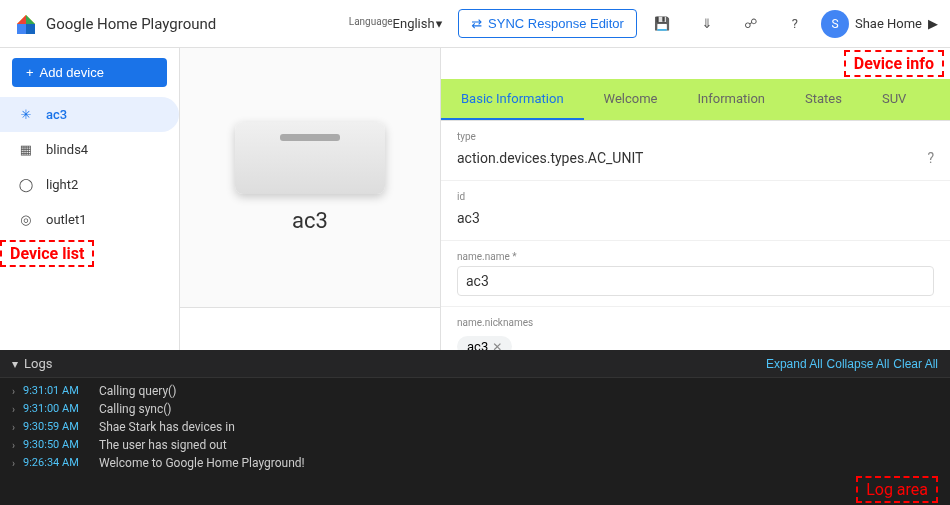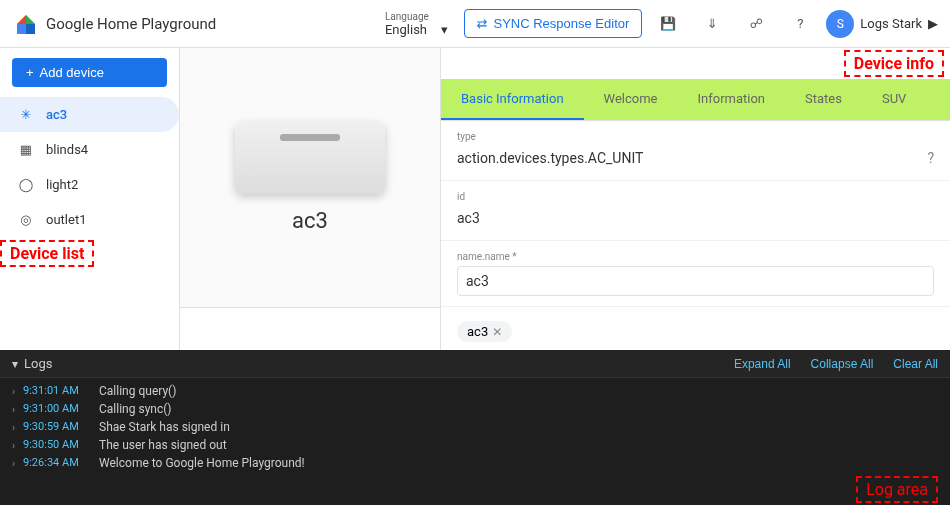--- a/index.html
+++ b/index.html
@@ -4,23 +4,23 @@
   <style>
     * { box-sizing: border-box; margin: 0; padding: 0; }
     body { font-family: 'Roboto', Arial, sans-serif; font-size: 13px; background: #fff; width: 950px; height: 505px; overflow: hidden; display: flex; flex-direction: column; }
 
     
     .top-bar { display: flex; align-items: center; height: 48px; padding: 0 12px; border-bottom: 1px solid #e0e0e0; background: #fff; flex-shrink: 0; gap: 8px; }
     .logo-area { display: flex; align-items: center; gap: 6px; margin-right: 16px; }
     .logo-icon { width: 28px; height: 28px; }
     .logo-text { font-size: 15px; color: #333; font-weight: 400; }
     .top-spacer { flex: 1; }
-    .language-group { display: flex; flex-direction: column; align-items: flex-start; margin-right: 8px; }
+    .language-group { display: flex; flex-direction: row; align-items: flex-start; margin-right: 8px; }
     .language-label { font-size: 10px; color: #666; }
-    .language-select { display: flex; align-items: center; gap: 14px; font-size: 13px; color: #333; cursor: pointer; }
+    .language-select { display: flex; align-items: center; gap: 1px; font-size: 13px; color: #333; cursor: pointer; }
     .sync-btn { display: flex; align-items: center; gap: 6px; padding: 6px 12px; border: 1px solid #1a73e8; border-radius: 4px; color: #1a73e8; font-size: 13px; cursor: pointer; background: #fff; }
     .top-icon-btn { width: 36px; height: 36px; display: flex; align-items: center; justify-content: center; cursor: pointer; color: #555; border-radius: 50%; }
     .user-area { display: flex; align-items: center; gap: 6px; font-size: 13px; color: #333; cursor: pointer; }
     .user-avatar { width: 28px; height: 28px; border-radius: 50%; background: #4285f4; color: #fff; display: flex; align-items: center; justify-content: center; font-size: 12px; }
 
     
     .main-area { display: flex; flex: 1; overflow: hidden; }
 
     
     .sidebar { width: 180px; border-right: 1px solid #e0e0e0; display: flex; flex-direction: column; flex-shrink: 0; overflow-y: auto; }
@@ -47,21 +47,21 @@
     .field-value { font-size: 14px; color: #333; padding: 4px 0; }
     .field-value-row { display: flex; align-items: center; justify-content: space-between; }
     .help-icon { color: #888; font-size: 14px; cursor: pointer; }
     .chip { display: inline-flex; align-items: center; gap: 4px; background: #f1f3f4; border-radius: 16px; padding: 3px 10px; font-size: 13px; }
     .chip-close { color: #888; cursor: pointer; font-size: 12px; }
 
     
     .logs-section { height: 155px; background: #1e1e1e; color: #ccc; font-size: 12px; flex-shrink: 0; display: flex; flex-direction: column; }
     .logs-header { display: flex; align-items: center; gap: 6px; padding: 6px 12px; border-bottom: 1px solid #333; background: #252526; flex-shrink: 0; }
     .logs-header-text { color: #ccc; font-size: 13px; }
-    .logs-actions { margin-left: auto; display: flex; gap: 20px; justify-content: flex-end; }
+    .logs-actions { margin-left: auto; display: flex; gap: 4px; justify-content: flex-end; }
     .log-action-btn { color: #4fc3f7; font-size: 12px; cursor: pointer; background: none; border: none; }
     .logs-content { flex: 1; overflow-y: auto; padding: 4px 0; }
     .log-row { display: flex; align-items: flex-start; padding: 2px 12px; gap: 8px; }
     .log-chevron { color: #888; font-size: 10px; margin-top: 2px; cursor: pointer; }
     .log-time { color: #4fc3f7; min-width: 68px; font-size: 11px; }
     .log-text { color: #ccc; font-size: 12px; }
 
     .scrollbar-area { overflow-y: auto; }
     .scrollbar-area::-webkit-scrollbar { width: 6px; }
     .scrollbar-area::-webkit-scrollbar-thumb { background: #ccc; border-radius: 3px; }
@@ -105,21 +105,21 @@
   </div>
   <div class="top-icon-btn">
     <span>☍</span>
   </div>
   <div class="top-icon-btn">
     <span>?</span>
   </div>
 
   <div class="user-area">
     <div class="user-avatar">S</div>
-    <span>Logs Stark</span>
+    <span>Shae Home</span>
     <span>▶</span>
   </div>
 </div>
 
 <div class="main-area" style="flex:1; display:flex; overflow:hidden; flex-direction:column;">
 
   <div style="display:flex; flex:1; overflow:hidden;">
 
     <div class="sidebar scrollbar-area">
       <button class="add-device-btn">
@@ -197,20 +197,21 @@
           <div class="field-label">id</div>
           <div class="field-value">ac3</div>
         </div>
 
         <div class="field-group">
           <div class="field-label">name.name *</div>
           <div class="field-value" style="border:1px solid #e0e0e0; padding:6px 8px; border-radius:4px;">ac3</div>
         </div>
 
         <div class="field-group">
+          <div class="field-label">name.nicknames</div>
           <div style="padding:4px 0;">
             <span class="chip">
               <span>ac3</span>
               <span class="chip-close">✕</span>
             </span>
           </div>
         </div>
 
       </div>
     </div>
@@ -234,21 +235,21 @@
         <span class="log-text">Calling query()</span>
       </div>
       <div class="log-row">
         <span class="log-chevron">›</span>
         <span class="log-time">9:31:00 AM</span>
         <span class="log-text">Calling sync()</span>
       </div>
       <div class="log-row">
         <span class="log-chevron">›</span>
         <span class="log-time">9:30:59 AM</span>
-        <span class="log-text">Shae Stark has signed in</span>
+        <span class="log-text">Shae Stark has devices in</span>
       </div>
       <div class="log-row">
         <span class="log-chevron">›</span>
         <span class="log-time">9:30:50 AM</span>
         <span class="log-text">The user has signed out</span>
       </div>
       <div class="log-row">
         <span class="log-chevron">›</span>
         <span class="log-time">9:26:34 AM</span>
         <span class="log-text">Welcome to Google Home Playground!</span>

